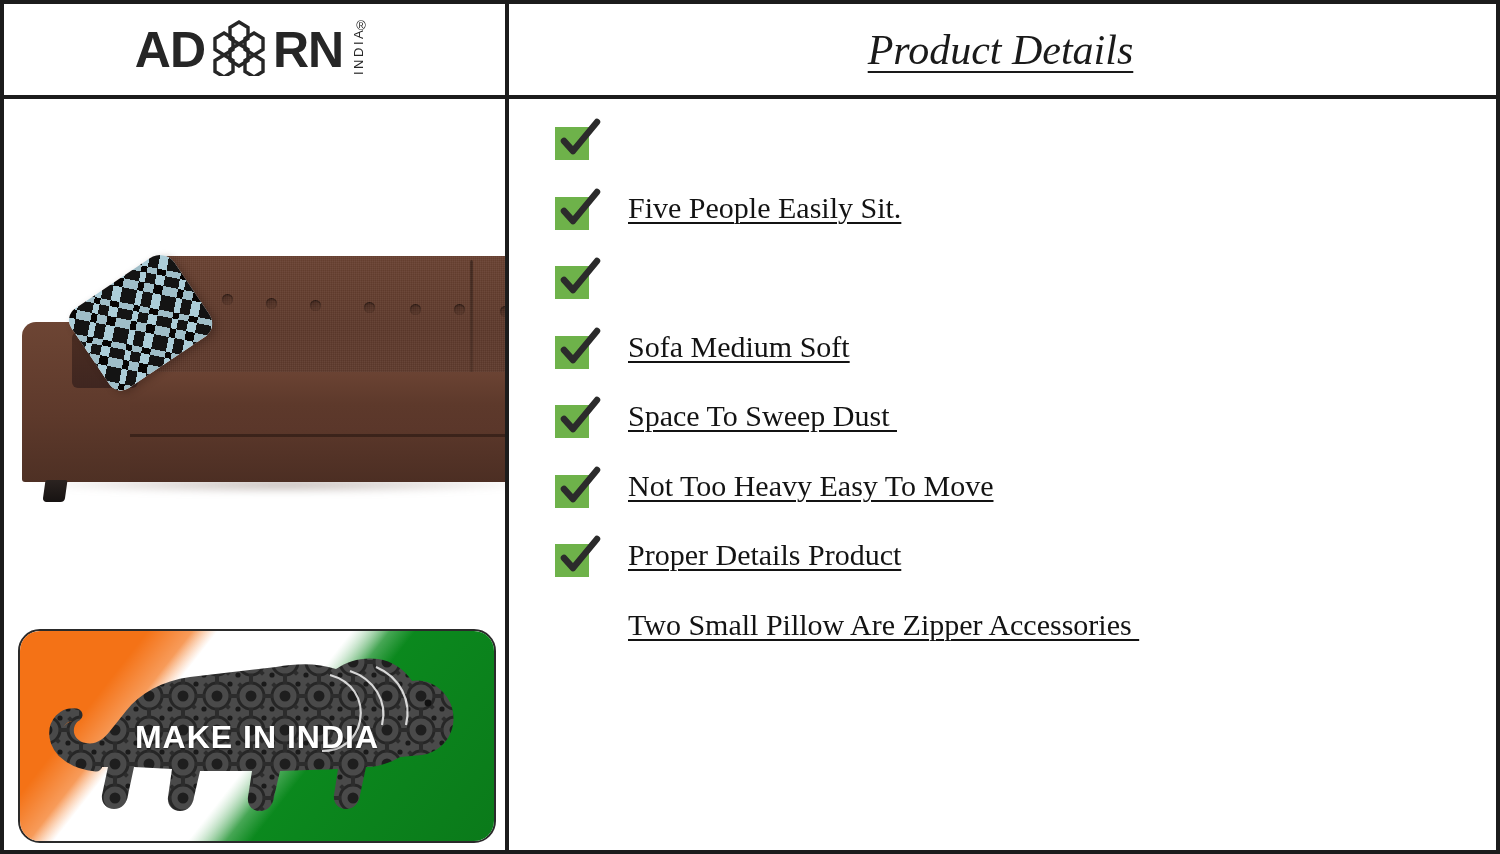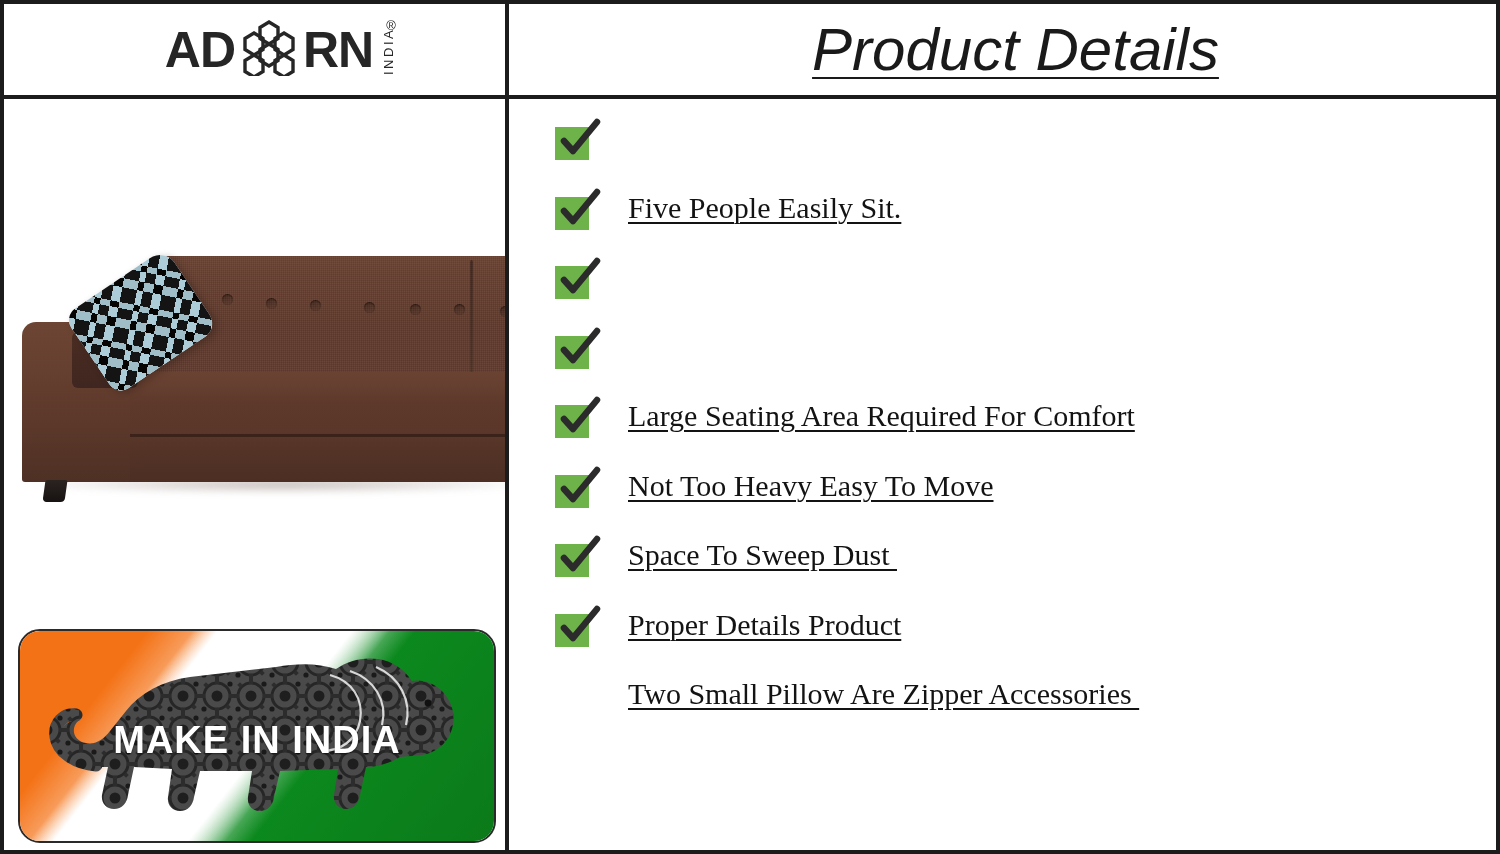--- a/index.html
+++ b/index.html
@@ -29,21 +29,20 @@
     height: 91px;
     display: flex;
     align-items: stretch;
   }
   .header-left {
     width: 501px;
     display: flex;
     align-items: center;
     justify-content: center;
     box-sizing: border-box;
-    margin-left: 30px;
   }
   .header-right {
     flex: 1;
     display: flex;
     align-items: center;
     justify-content: center;
   }
   .h-divider {
     position: absolute;
     left: 0;
@@ -105,23 +104,23 @@
     transform: rotate(-90deg);
     transform-origin: left top;
     position: absolute;
     left: 3px;
     top: 54px;
     white-space: nowrap;
   }
 
   
   .title {
-    font-family: Liberation Sans, sans-serif;
+    font-family: Liberation Serif, serif;
     font-style: italic;
-    font-size: 60px;
+    font-size: 42px;
     font-weight: 400;
     color: #1a1a1a;
     text-decoration: underline;
     text-underline-offset: 7px;
     text-decoration-thickness: 2px;
     letter-spacing: 0px;
     white-space: nowrap;
   }
 
   
@@ -307,21 +306,21 @@
     height: 182px;
   }
   .india-text {
     position: absolute;
     left: 0;
     top: 88px;
     width: 474px;
     text-align: center;
     font-family: "Liberation Sans", sans-serif;
     font-weight: 700;
-    font-size: 38px;
+    font-size: 32px;
     letter-spacing: 1px;
     color: #ffffff;
     text-shadow: 0 1px 2px rgba(0,0,0,0.55);
   }
 
   
   .right-col {
     position: absolute;
     left: 505px;
     top: 95px;
@@ -554,31 +553,35 @@
         </div>
       </div>
 
       <div class="check-row">
         <div class="checkbox">
           <div class="checkbox-sq"></div>
           <svg class="check-mark" viewBox="0 0 42 42">
               <path d="M7 21 L16 31 L40 2" fill="none" stroke="#2b2b2b" stroke-width="6.5" stroke-linecap="round" stroke-linejoin="round"></path>
             </svg>
         </div>
-      </div>
+        <div class="row-text">
+          <span class="ln">Sofa Medium Soft</span>
+        </div>
+      </div>
+
 
       <div class="check-row">
         <div class="checkbox">
           <div class="checkbox-sq"></div>
           <svg class="check-mark" viewBox="0 0 42 42">
               <path d="M7 21 L16 31 L40 2" fill="none" stroke="#2b2b2b" stroke-width="6.5" stroke-linecap="round" stroke-linejoin="round"></path>
             </svg>
         </div>
         <div class="row-text">
-          <span class="ln">Large Seating Area Required For Comfort</span>
+          <span class="ln">Space To Sweep Dust </span>
         </div>
       </div>
 
       <div class="check-row">
         <div class="checkbox">
           <div class="checkbox-sq"></div>
           <svg class="check-mark" viewBox="0 0 42 42">
               <path d="M7 21 L16 31 L40 2" fill="none" stroke="#2b2b2b" stroke-width="6.5" stroke-linecap="round" stroke-linejoin="round"></path>
             </svg>
         </div>
@@ -588,32 +591,20 @@
       </div>
 
       <div class="check-row">
         <div class="checkbox">
           <div class="checkbox-sq"></div>
           <svg class="check-mark" viewBox="0 0 42 42">
               <path d="M7 21 L16 31 L40 2" fill="none" stroke="#2b2b2b" stroke-width="6.5" stroke-linecap="round" stroke-linejoin="round"></path>
             </svg>
         </div>
         <div class="row-text">
-          <span class="ln">Space To Sweep Dust </span>
-        </div>
-      </div>
-
-      <div class="check-row">
-        <div class="checkbox">
-          <div class="checkbox-sq"></div>
-          <svg class="check-mark" viewBox="0 0 42 42">
-              <path d="M7 21 L16 31 L40 2" fill="none" stroke="#2b2b2b" stroke-width="6.5" stroke-linecap="round" stroke-linejoin="round"></path>
-            </svg>
-        </div>
-        <div class="row-text">
           <span class="ln">Proper Details Product</span>
         </div>
       </div>
 
 
 
       <div class="check-row tall">
         <div class="checkbox">
           <div class="checkbox-sq"></div>
           <svg class="check-mark" viewBox="0 0 42 42">

